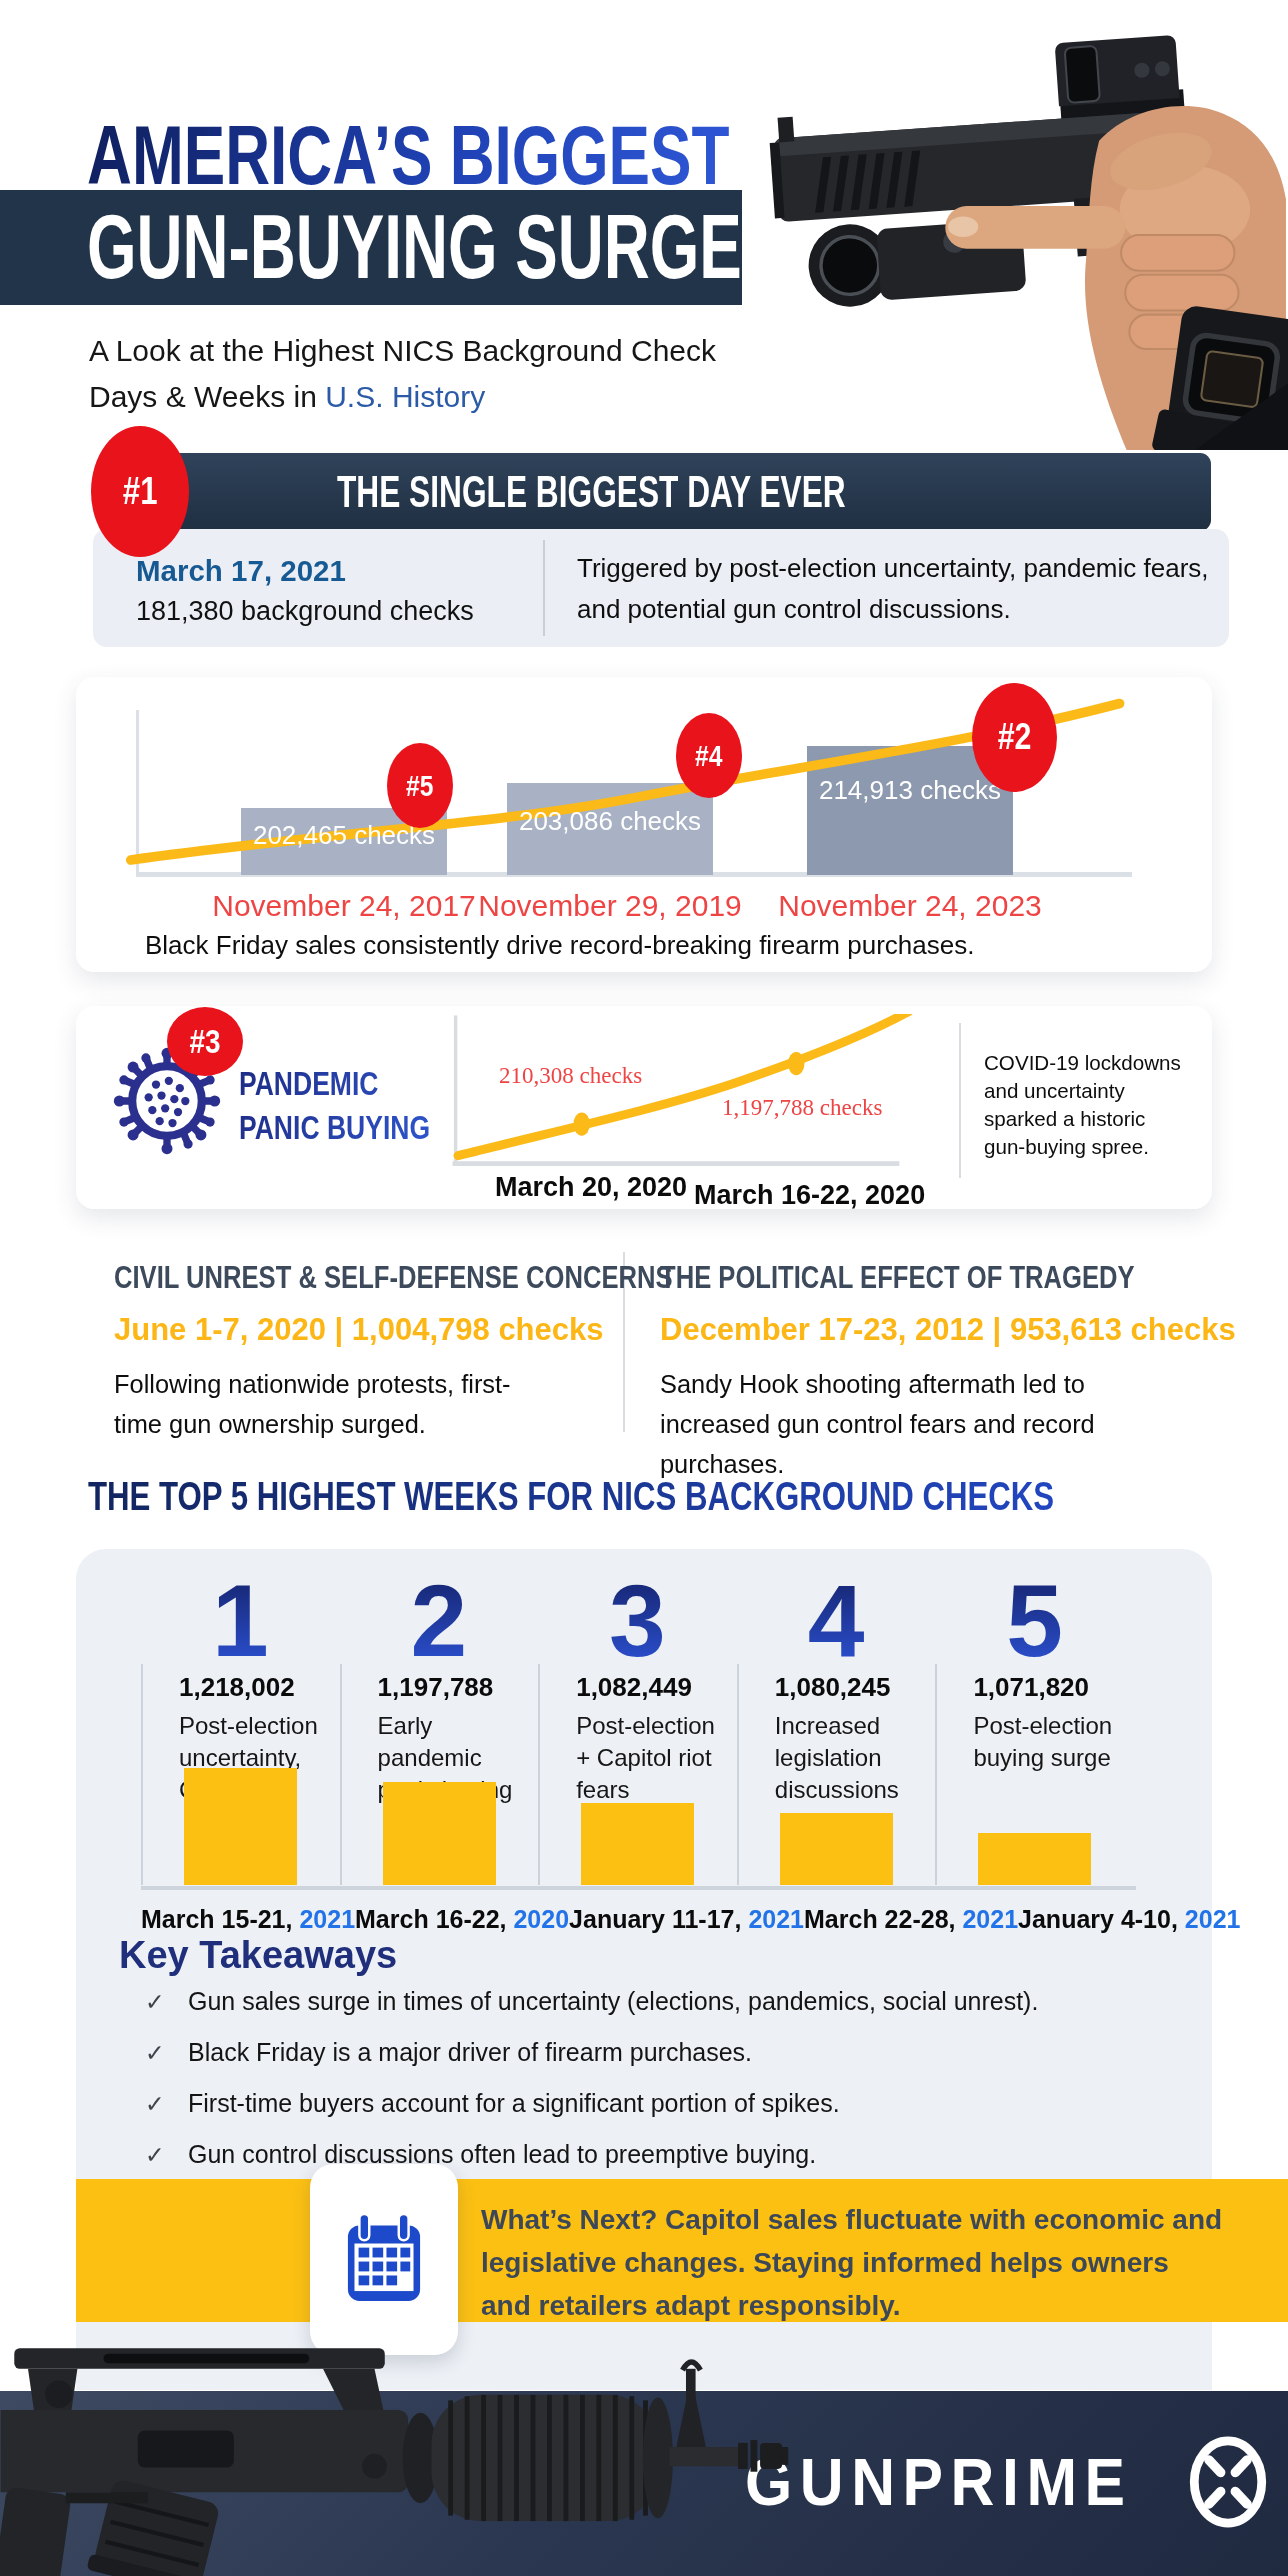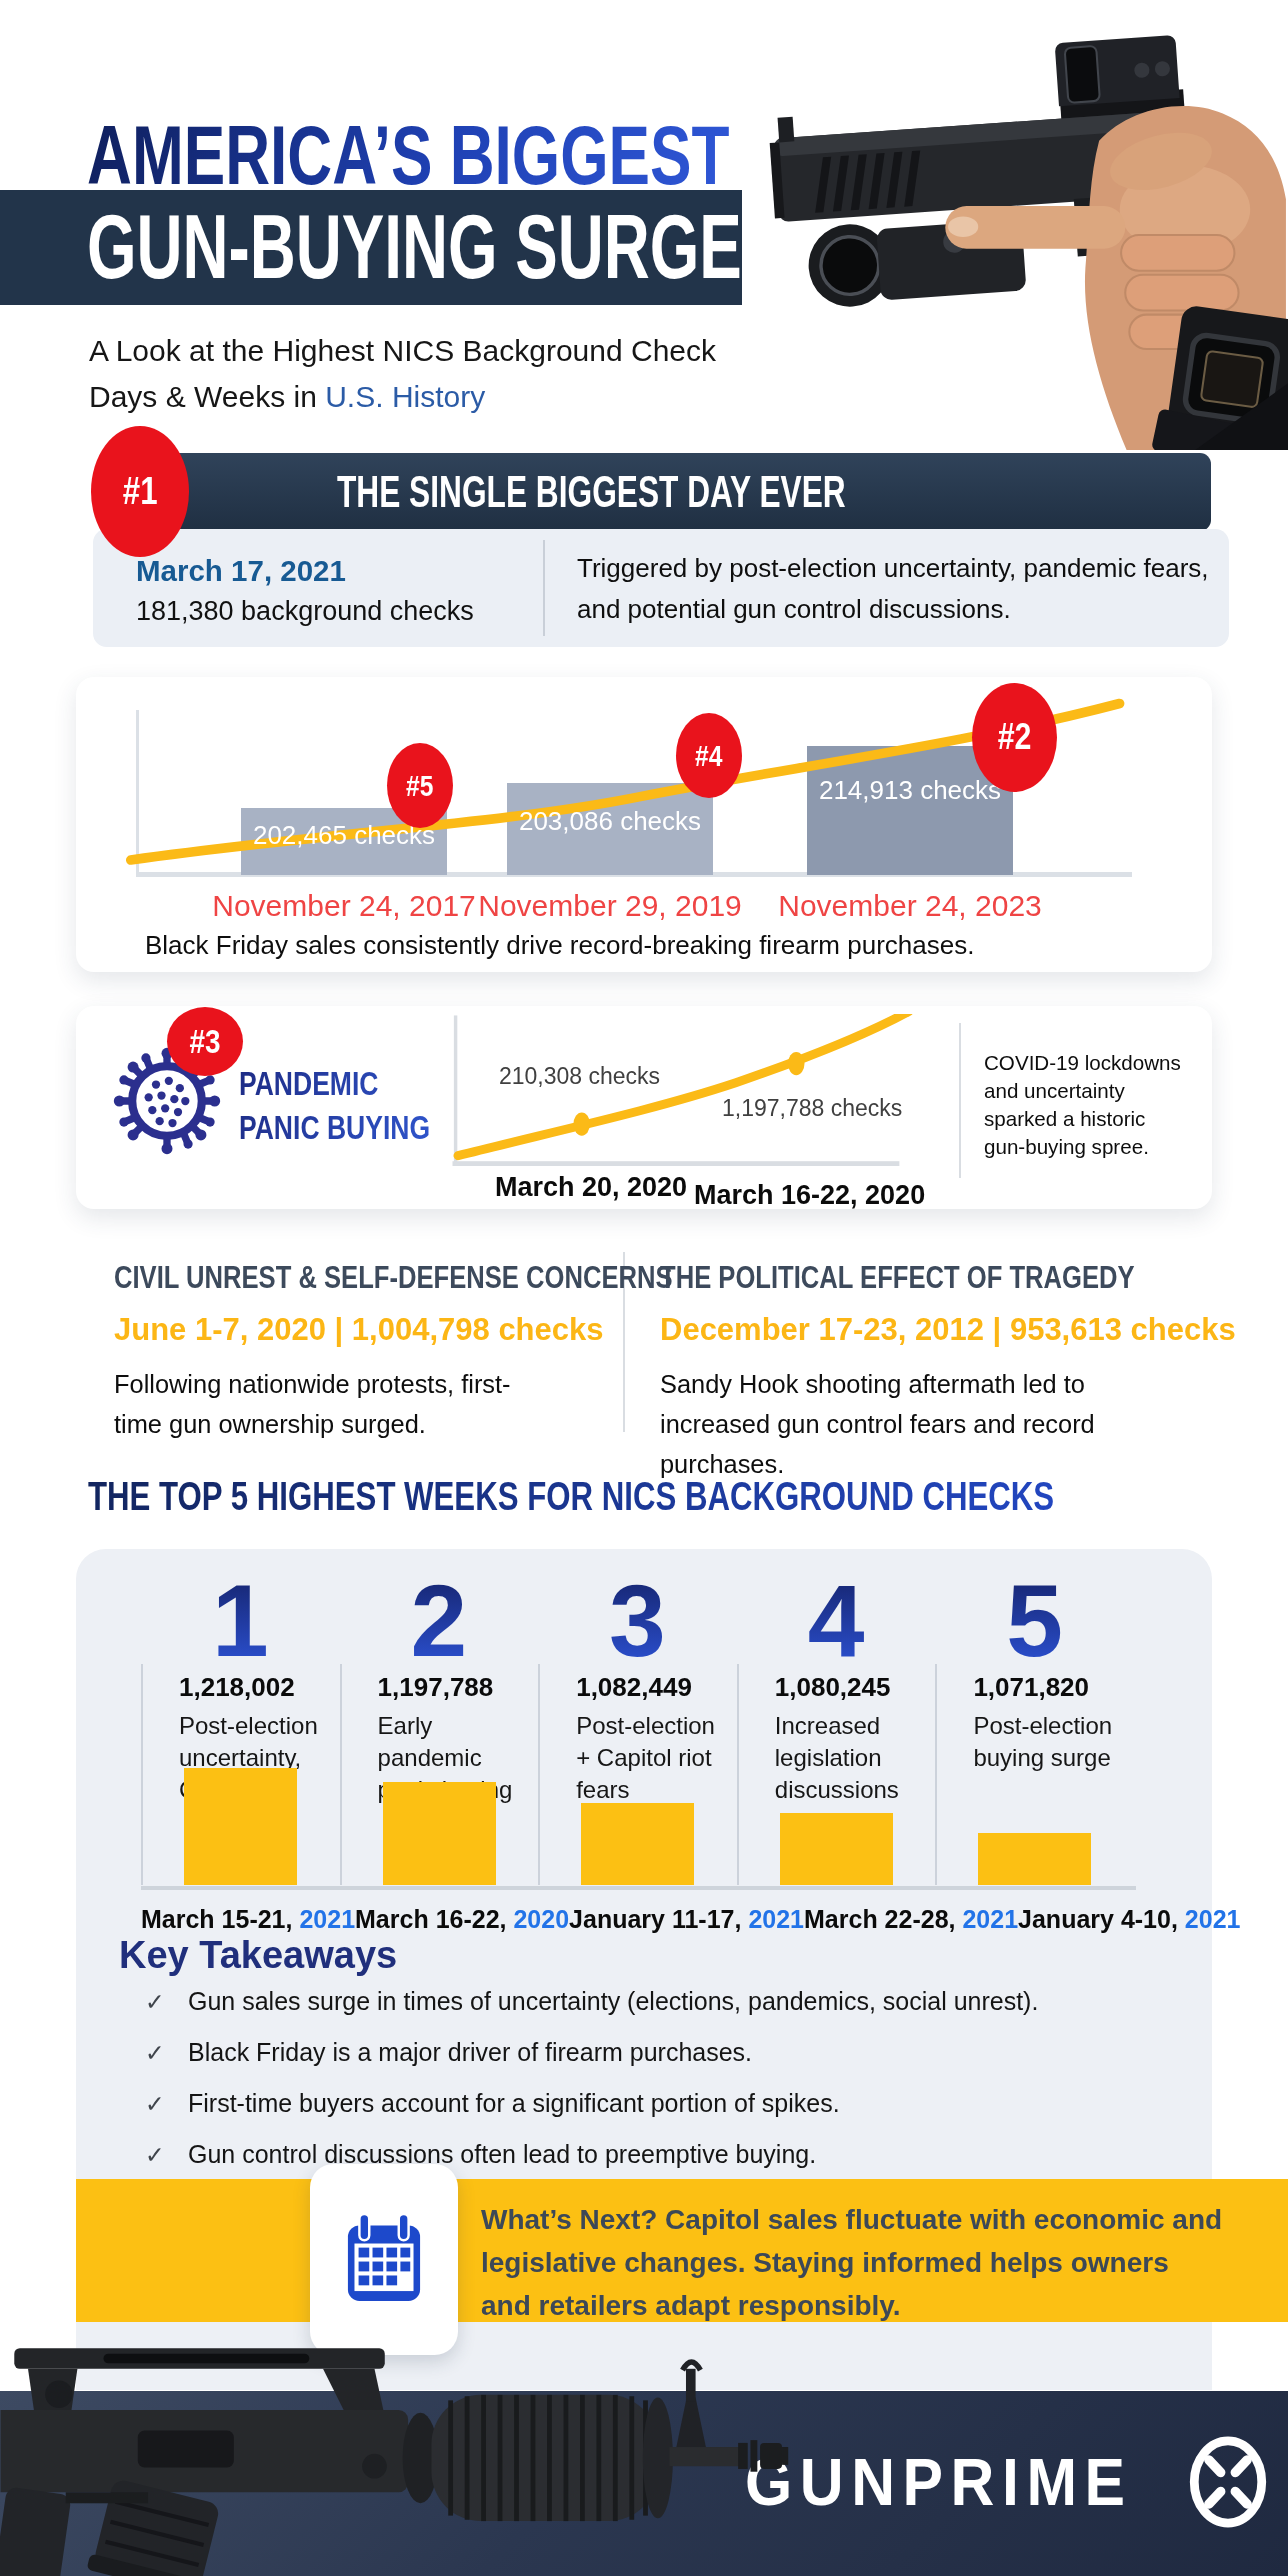--- a/index.html
+++ b/index.html
@@ -52,21 +52,21 @@
   .badge2 { left:896px; top:5.5px; width:85px; height:109px; font-size:37px; }
 
   
   .card3 { left:76px; top:1006px; width:1136px; height:203px; background:#ffffff; border-radius:18px;
            box-shadow:0 8.2px 23.4px rgba(40,55,80,.12); }
   .badge3 { left:167px; top:1007px; width:76px; height:69px; font-size:34px; }
   .p-title { position:absolute; left:163px; top:55px; font-size:34px; font-weight:bold; line-height:44px;
              background:linear-gradient(115deg,#1e2c85,#2f55cc); -webkit-background-clip:text; background-clip:text;
              color:transparent; -webkit-text-fill-color:transparent; transform:scaleX(.78); transform-origin:left top; white-space:nowrap; }
   .p-chart { position:absolute; left:371px; top:8.2px; width:495px; height:172px; }
-  .p-lab { position:absolute; font-size:23px; color:#404040; white-space:nowrap; }
+  .p-lab { position:absolute; font-size:23px; color:#ef4444; white-space:nowrap;font-family:Liberation Serif, serif; }
   .p-date { position:absolute; font-size:27px; font-weight:bold; color:#0b0b0b; white-space:nowrap; }
   .card3 .vdiv { position:absolute; left:883px; top:17px; width:2.1px; height:155px; background:#d9dde2; }
   .card3 .desc { position:absolute; left:908px; top:43px; width:206px; font-size:20.6px; line-height:28px; color:#0e0e0e; }
 
   
   .twocol { left:76px; top:1249px; width:1136px; height:189px; }
   .twocol .vdiv { position:absolute; left:547px; top:3.4px; width:2.1px; height:180px; background:#d9dde2; }
   .ev-title { position:absolute; top:9.6px; font-size:32px; font-weight:bold; color:#3d4a5c; transform:scaleX(.80); transform-origin:left top; white-space:nowrap; }
   .ev-stat { position:absolute; top:63px; font-size:31px; font-weight:bold; color:#fcb615; white-space:nowrap; }
   .ev-desc { position:absolute; top:115px; font-size:25.4px; line-height:40px; color:#0e0e0e; }

